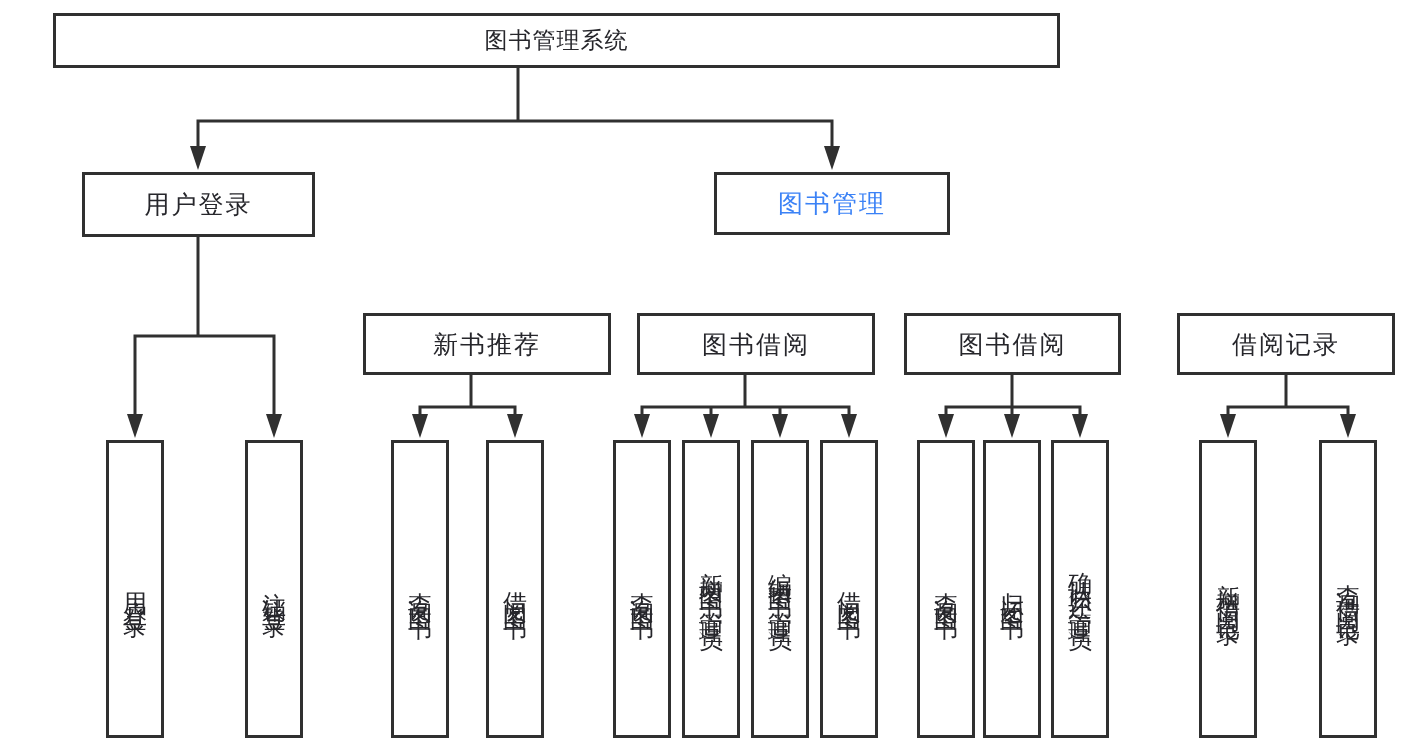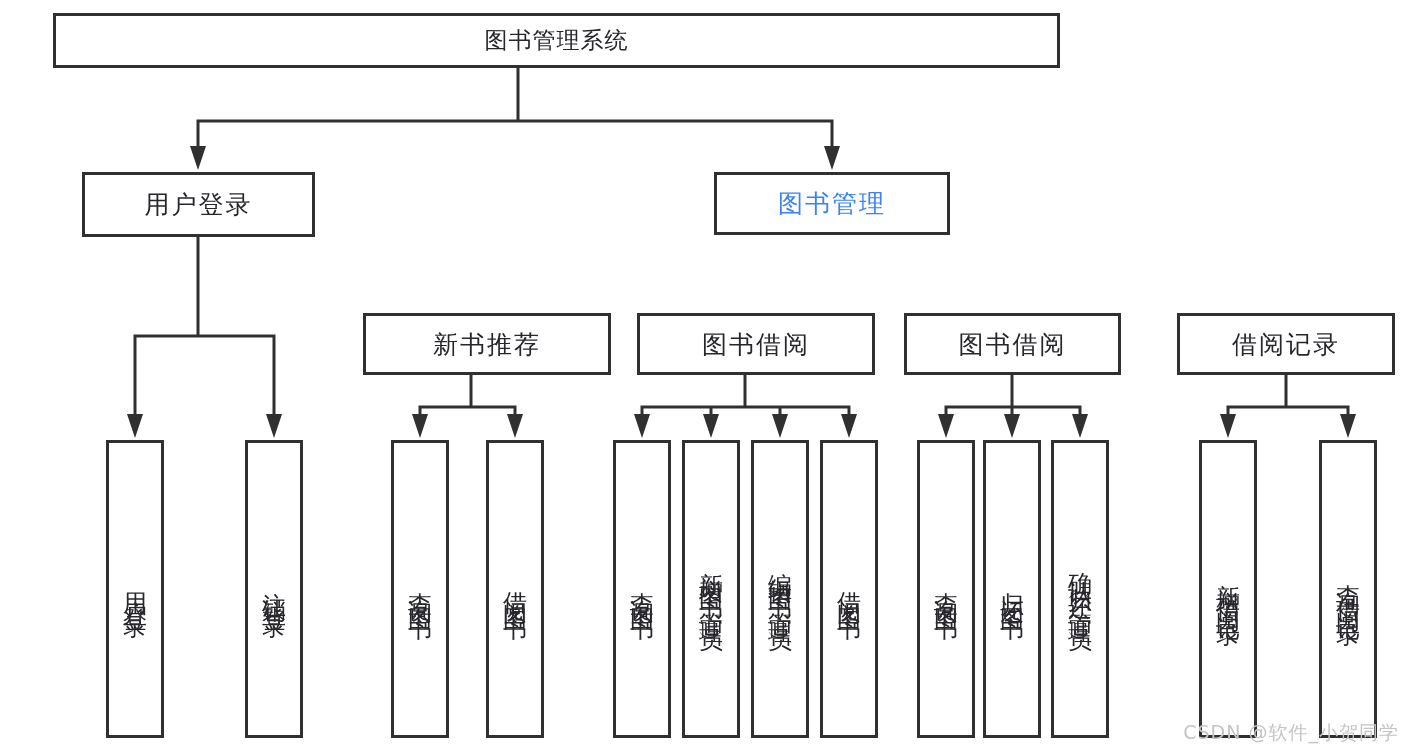--- a/index.html
+++ b/index.html
@@ -90,14 +90,13 @@
       <div class="node leaf" style="left: 613px; top: 440px; width: 58px; height: 298px; border-color: rgb(48, 48, 48); color: rgb(38, 38, 43); background: rgb(255, 255, 255);">查询图书</div>
       <div class="node leaf" style="left: 682px; top: 440px; width: 58px; height: 298px; border-color: rgb(48, 48, 48); color: rgb(38, 38, 43); background: rgb(255, 255, 255);">新增图书（管理员）</div>
       <div class="node leaf" style="left: 751px; top: 440px; width: 58px; height: 298px; border-color: rgb(48, 48, 48); color: rgb(38, 38, 43); background: rgb(255, 255, 255);">编辑图书（管理员）</div>
       <div class="node leaf" style="left: 820px; top: 440px; width: 58px; height: 298px; border-color: rgb(48, 48, 48); color: rgb(38, 38, 43); background: rgb(255, 255, 255);">借阅图书</div>
       <div class="node leaf" style="left: 917px; top: 440px; width: 58px; height: 298px; border-color: rgb(48, 48, 48); color: rgb(38, 38, 43); background: rgb(255, 255, 255);">查询图书</div>
       <div class="node leaf" style="left: 983px; top: 440px; width: 58px; height: 298px; border-color: rgb(48, 48, 48); color: rgb(38, 38, 43); background: rgb(255, 255, 255);">归还图书</div>
       <div class="node leaf" style="left: 1051px; top: 440px; width: 58px; height: 298px; border-color: rgb(48, 48, 48); color: rgb(38, 38, 43); background: rgb(255, 255, 255);">确认归还（管理员）</div>
       <div class="node leaf" style="left: 1199px; top: 440px; width: 58px; height: 298px; border-color: rgb(48, 48, 48); color: rgb(38, 38, 43); background: rgb(255, 255, 255);">新增借阅记录</div>
       <div class="node leaf" style="left: 1319px; top: 440px; width: 58px; height: 298px; border-color: rgb(48, 48, 48); color: rgb(38, 38, 43); background: rgb(255, 255, 255);">查询借阅记录</div>
     </div>
-  <div class="watermark">CSDN @软件_小贺同学</div>
 </div>
 
 </body></html>

